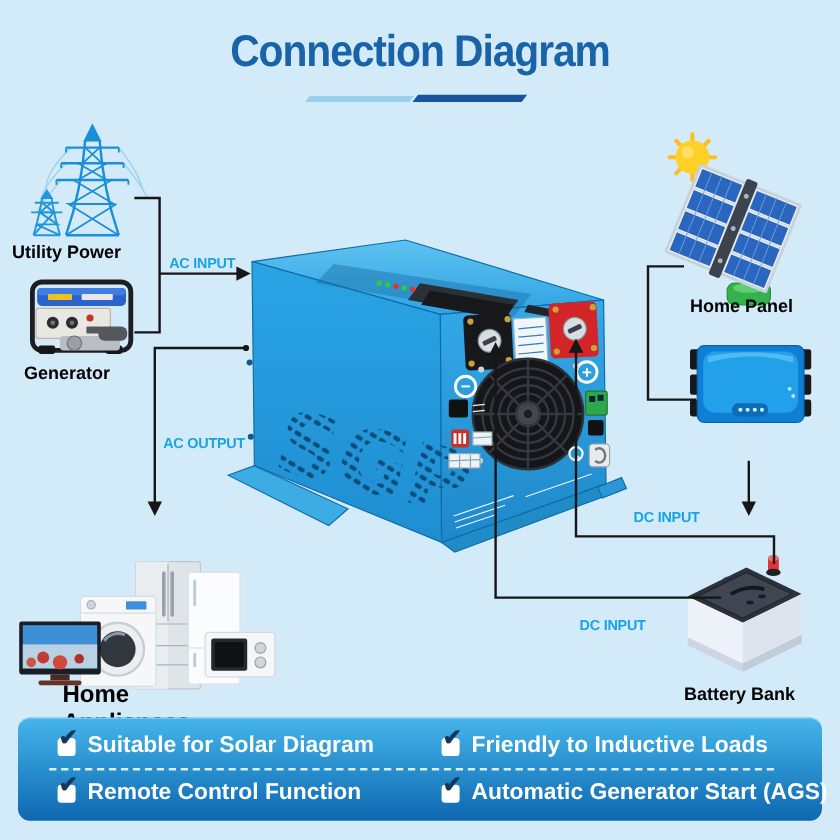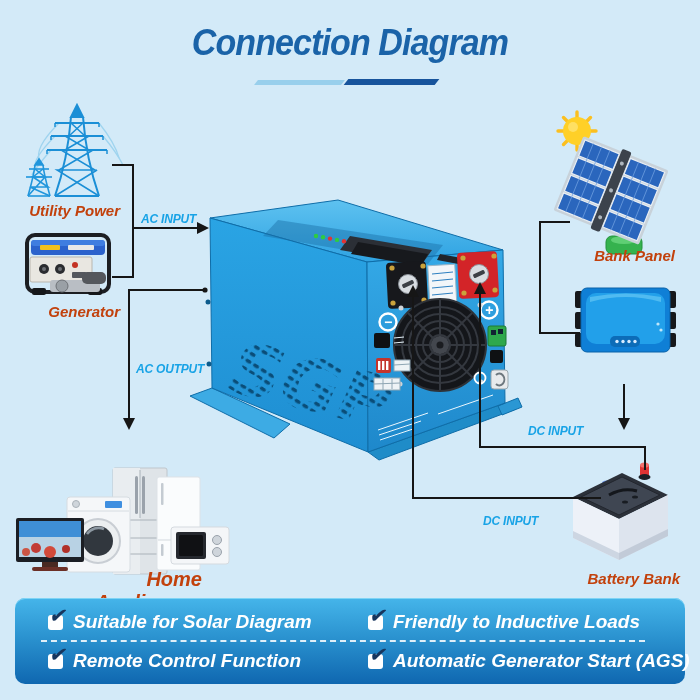--- a/index.html
+++ b/index.html
@@ -1,27 +1,27 @@
 <!DOCTYPE html>
 <html><head>
 <meta charset="utf-8">
 <style>
   html,body{margin:0;padding:0;background:#d3eaf8;}
   #canvas{position:relative;width:700px;height:700px;background:#d3eaf8;overflow:hidden;
-          font-family:"Liberation Sans",sans-serif;font-style:italic;}
+          font-family:"Liberation Sans",sans-serif;}
   .abs{position:absolute;}
   
   #title{position:absolute;left:0;top:22px;width:700px;text-align:center;
          font-size:37px;font-weight:700;color:#1a63a8;letter-spacing:-1px;
          transform:scaleX(.92);}
   .underline-seg{position:absolute;height:5px;transform:skewX(-38deg);}
   #ul-light{left:256px;top:80px;width:87px;background:#98cfec;}
   #ul-dark{left:346px;top:79px;width:91px;height:6px;background:#17549c;}
   
-  .cap{position:absolute;font-size:15px;font-weight:600;color:#c2410c;text-align:right;}
+  .cap{position:absolute;font-size:15px;font-weight:600;color:#000000;text-align:left;}
   
   .conn{position:absolute;font-size:12px;font-weight:700;color:#18a3e6;letter-spacing:-.2px;}
   
   #banner{position:absolute;left:15px;top:598px;width:670px;height:86px;border-radius:10px;
           background:linear-gradient(180deg,#45b5ea 0%,#2b93d0 45%,#0f67b0 100%);
           box-shadow:inset 0 1px 0 #7fd4f5;}
   .feature{position:absolute;display:flex;align-items:center;gap:10px;color:#fff;
            font-size:19px;font-weight:700;white-space:nowrap;}
   .checkbox{position:relative;width:15px;height:15px;background:#fff;border-radius:3px;
             flex:0 0 15px;}
@@ -319,21 +319,21 @@
           <line x1="27" y1="0" x2="27" y2="74"></line>
         <line x1="58" y1="0" x2="58" y2="74"></line>
           <line x1="67" y1="0" x2="67" y2="74"></line>
           <line x1="76" y1="0" x2="76" y2="74"></line>
       </g>
       <circle cx="43" cy="8" r="2" fill="#aeb6bd"></circle>
         <circle cx="43" cy="37" r="2" fill="#aeb6bd"></circle>
       <circle cx="43" cy="66" r="2" fill="#aeb6bd"></circle>
     </g>
   </svg>
-  <div class="cap" style="left:575px;top:247px;width:100px">Bank Panel</div>
+  <div class="cap" style="left:575px;top:247px;width:100px">Home Panel</div>
 
   <svg class="abs" style="left:572px;top:286px" width="110" height="72" viewBox="0 0 110 72">
     <g fill="#16181b">
       <rect x="3" y="5" width="10" height="17" rx="2"></rect>
         <rect x="3" y="26" width="10" height="17" rx="2"></rect>
       <rect x="3" y="47" width="10" height="14" rx="2"></rect>
       <rect x="94" y="5" width="10" height="17" rx="2"></rect>
         <rect x="94" y="26" width="10" height="17" rx="2"></rect>
       <rect x="94" y="47" width="10" height="14" rx="2"></rect>
     </g>

